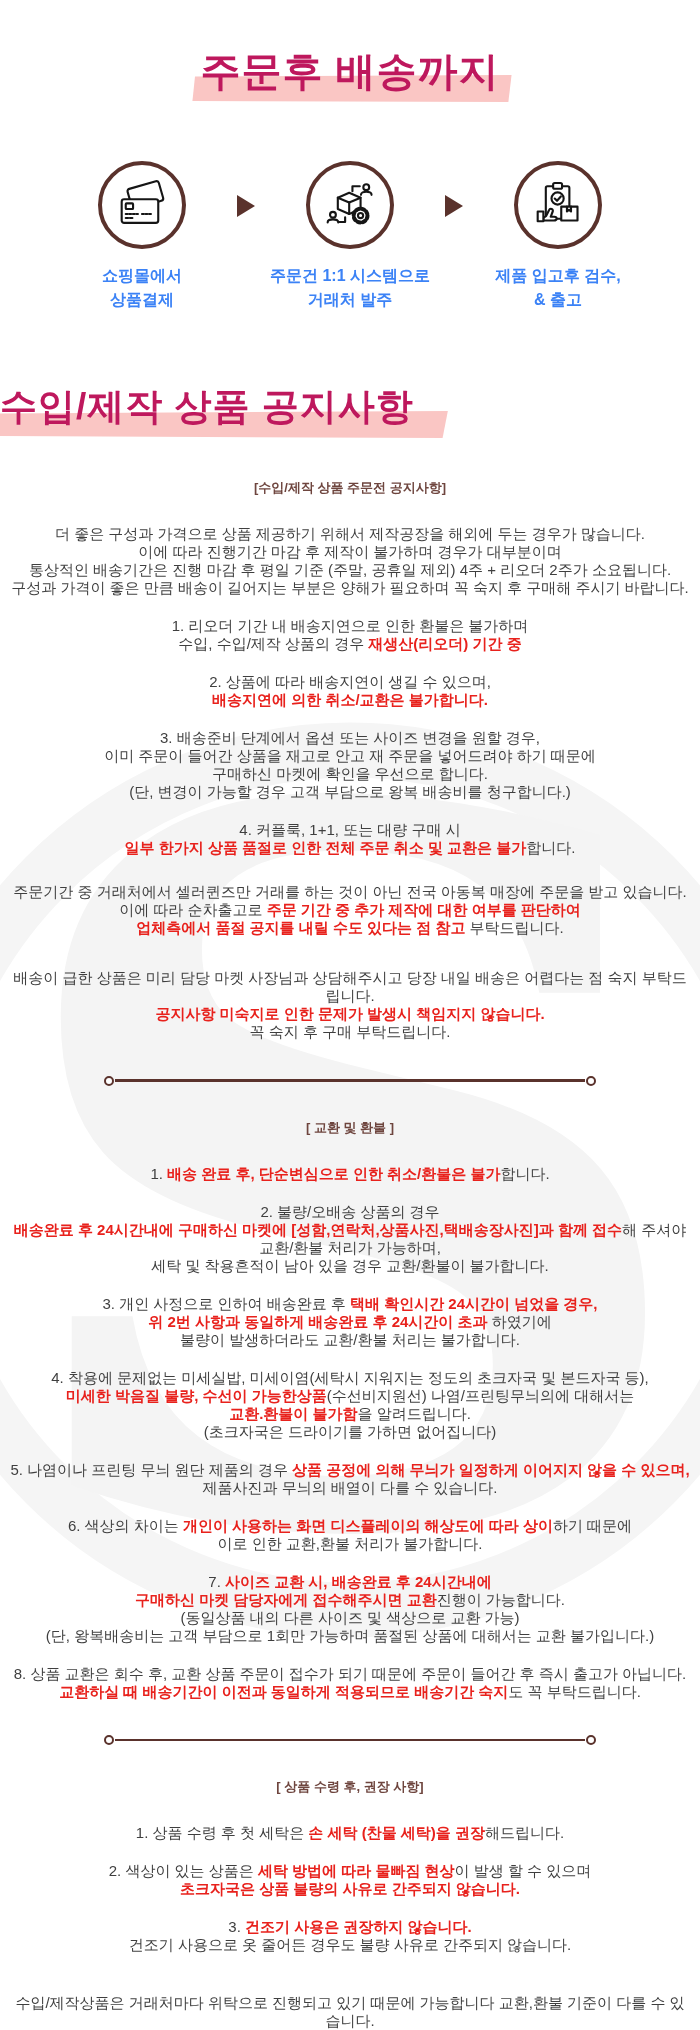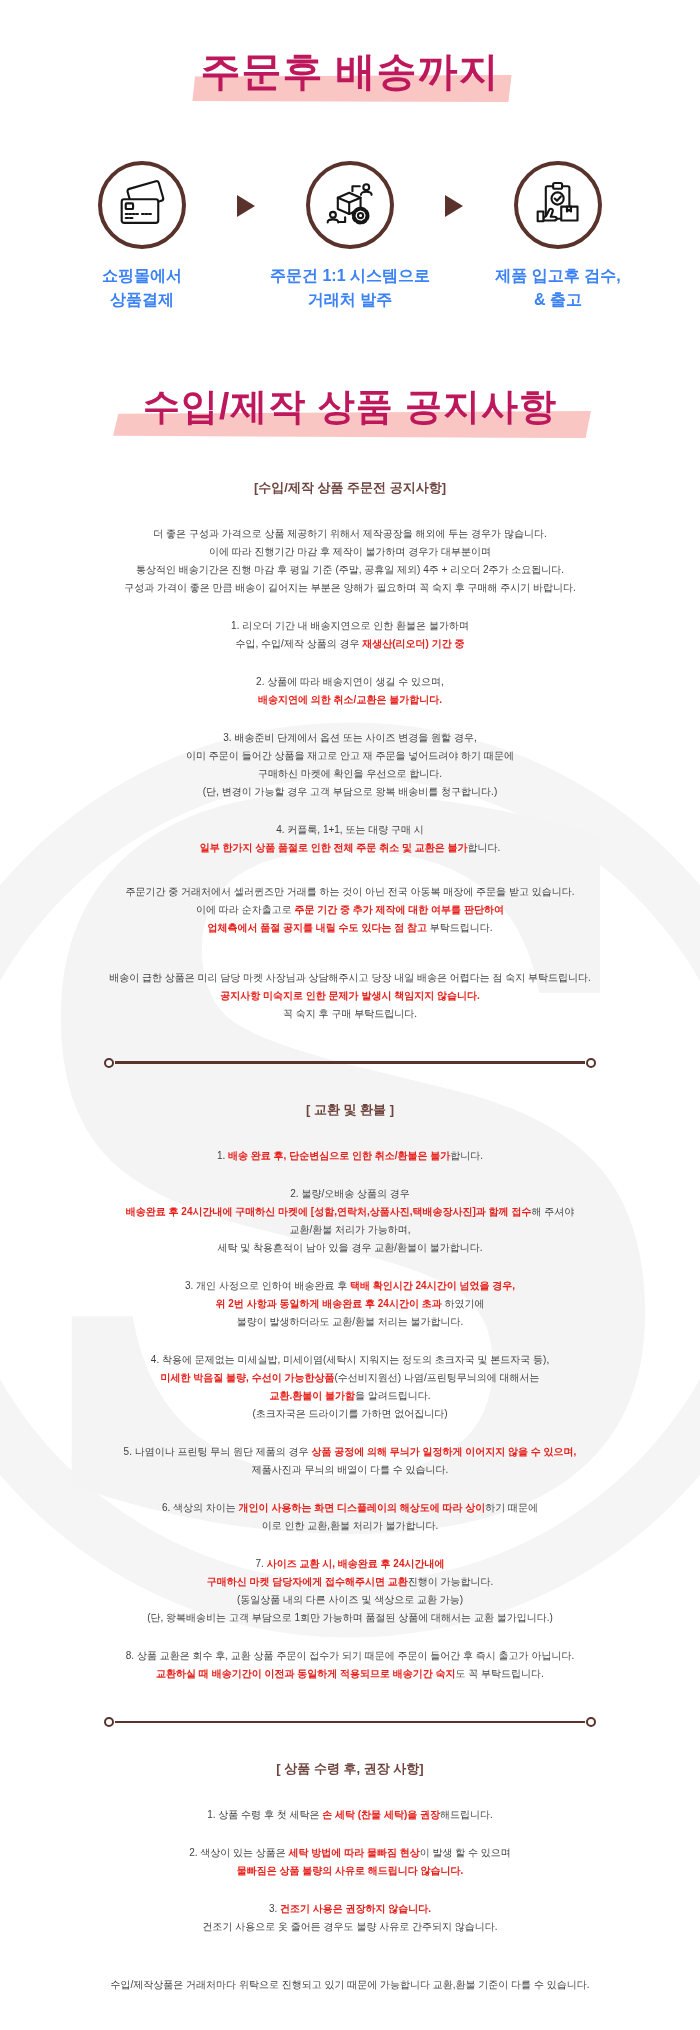--- a/index.html
+++ b/index.html
@@ -22,29 +22,29 @@
   .step{ width:182px; text-align:center; }
   .circle{ width:80px; height:80px; border:4px solid #5a322c; border-radius:50%;
            margin:0 auto; display:flex; align-items:center; justify-content:center; background:#fff; }
   .circle svg{ width:52px; height:52px; }
   .step-label{ margin-top:15px; font-size:16px; font-weight:700; color:#3b82f6;
                line-height:1.5; white-space:pre-line; }
   .arrow{ width:0; height:0; border-left:18px solid #5a322c; border-top:11px solid transparent;
           border-bottom:11px solid transparent; margin:34px 4px 0 4px; }
 
   
-  .notice-title{ text-align:center; margin-top:70px; }
+  .notice-title{ margin-top:70px; }
   .hl2{ left:-30px; right:-34px; bottom:-6px; height:27px;
         clip-path:polygon(1.1% 10%,100% 0%,98.9% 100%,0% 92%); }
   .t2{ font-size:37px; }
 
   
   #sections{ margin-top:46px; padding:0 8px; text-align:center; }
   .section-heading{ font-size:13px; font-weight:700; color:#6e453e; line-height:20px; margin-bottom:27px; }
-  .line{ font-size:10px; line-height:18px; }
+  .line{ font-size:15px; line-height:18px; }
   .seg{ color:#3f3f3f; }
   .seg.red{ color:#e8211c; font-weight:700;text-align:right; }
   .block + .block{ margin-top:20px; }
   #sec-0 .blk-5{ margin-top:26px; }
   #sec-0 .blk-6{ margin-top:32px; }
   #sec-2 .blk-3{ margin-top:40px; }
 
   .divider{ position:relative; width:470px; height:2.5px; background:#5a322c; margin:38px auto 36px auto; }
   .divider::before,.divider::after{ content:""; position:absolute; top:-3.5px; width:6px; height:6px;
       border:2.5px solid #5a322c; border-radius:50%; background:#fff; }
@@ -227,21 +227,21 @@
           </div>
         </div>
         <div class="divider"></div>
         <div class="section" id="sec-2">
           <div class="section-heading">[ 상품 수령 후, 권장 사항]</div>
           <div class="block blk-0">
             <div class="line"><span class="seg">1. 상품 수령 후 첫 세탁은 </span><span class="seg red">손 세탁 (찬물 세탁)을 권장</span><span class="seg">해드립니다.</span></div>
           </div>
           <div class="block blk-1">
             <div class="line"><span class="seg">2. 색상이 있는 상품은 </span><span class="seg red">세탁 방법에 따라 물빠짐 현상</span><span class="seg">이 발생 할 수 있으며</span></div>
-            <div class="line"><span class="seg red">물빠짐은 상품 불량의 사유로 해드립니다 않습니다.</span></div>
+            <div class="line"><span class="seg red">초크자국은 상품 불량의 사유로 간주되지 않습니다.</span></div>
           </div>
           <div class="block blk-2">
             <div class="line"><span class="seg">3. </span><span class="seg red">건조기 사용은 권장하지 않습니다.</span></div>
             <div class="line"><span class="seg">건조기 사용으로 옷 줄어든 경우도 불량 사유로 간주되지 않습니다.</span></div>
           </div>
           <div class="block blk-3">
             <div class="line"><span class="seg">수입/제작상품은 거래처마다 위탁으로 진행되고 있기 때문에 가능합니다 교환,환불 기준이 다를 수 있습니다.</span></div>
           </div>
         </div>
       </div>

